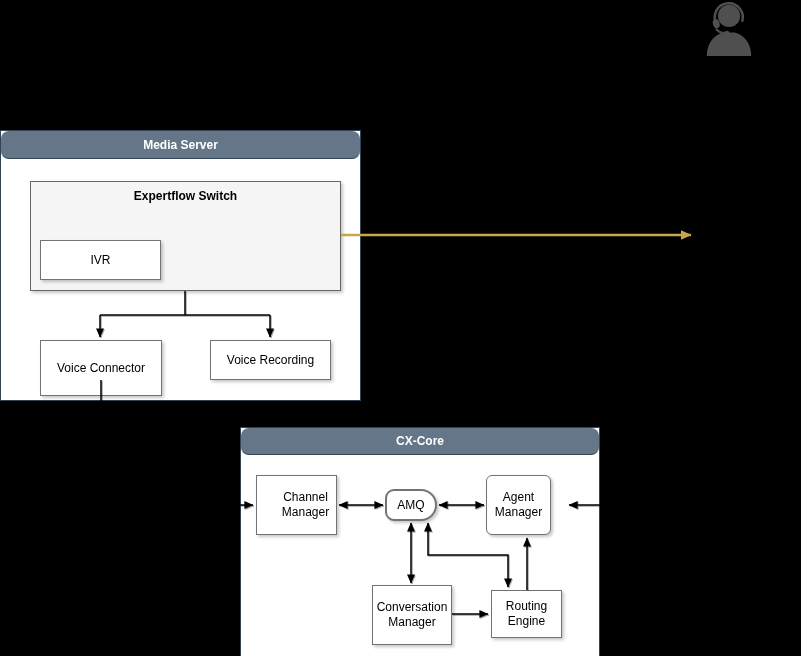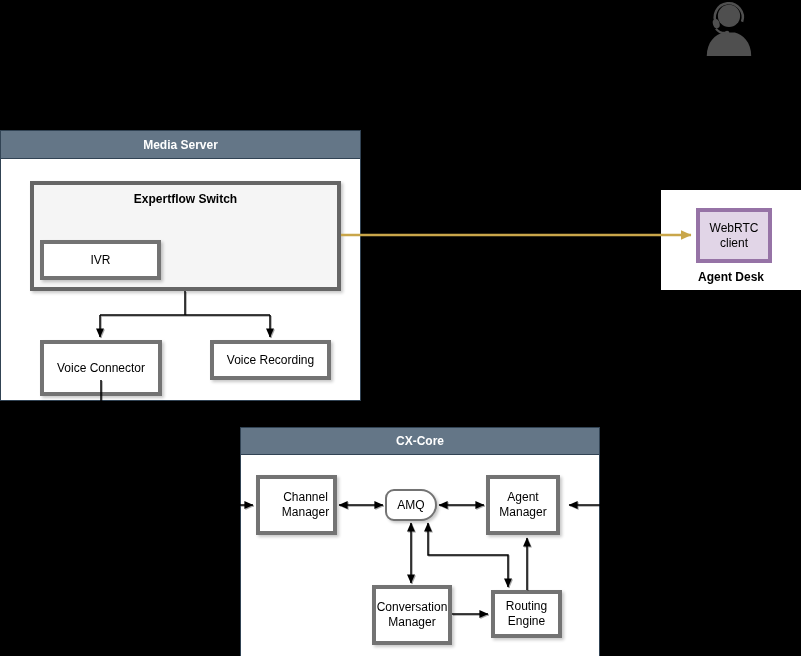--- a/index.html
+++ b/index.html
@@ -8,26 +8,26 @@
     font-family:"Liberation Sans", sans-serif;
     position:relative;overflow:hidden;
   }
   .stage{position:absolute;inset:0;width:801px;height:656px;}
 
   
   .cwin{position:absolute;border:1px solid #314354;box-sizing:border-box;background:#fff;}
   .cwin .chead{
     height:27px;background:#647687;border-bottom:1px solid #314354;
     display:flex;align-items:center;justify-content:center;
-    color:#fff;font-weight:bold;font-size:12px;
+    color:#fff;font-weight:bold;font-size:12px;border-radius:8px;
   }
 
   
   .shape{
-    position:absolute;background:#fff;border:4px solid #737373;box-sizing:border-box;
+    position:absolute;background:#fff;border:1px solid #737373;box-sizing:border-box;
     display:flex;align-items:center;justify-content:center;text-align:center;
     font-size:12px;color:#000;line-height:1.25;
     box-shadow:2px 2px 3px rgba(0,0,0,0.22);
     padding:2px;
   }
   .shape.gray{background:#F5F5F5;border-color:#666;align-items:flex-start;}
   .shape.gray .toplabel{font-weight:bold;padding-top:5px;}
   .shape.amq{border-width:2px;border-radius:9px 16px 16px 9px;}
   .shape.purple{background:#E1D5E7;border-color:#9673A6;box-shadow:none;}
 
@@ -73,42 +73,36 @@
   </div>
 
   <div class="shape" style="left:40px;top:340px;width:122px;height:56px;">
     <span>Voice Connector</span>
   </div>
 
   <div class="shape" style="left:210px;top:340px;width:121px;height:40px;align-items:center;">
     <span>Voice Recording</span>
   </div>
 
-  <div class="panel" style="left:661px;top:190px;width:140px;height:100px;">
-    <div class="shape purple" style="left:35px;top:18px;width:76px;height:55px;">
-      <span>WebRTC client</span>
-    </div>
-    <div class="panel-label">Agent Desk</div>
-  </div>
 
   <div class="cwin" style="left:240px;top:427px;width:360px;height:276px;">
     <div class="chead" style="height:26px;">
       <span>CX-Core</span>
     </div>
   </div>
 
   <div class="shape" style="left:256px;top:475px;width:81px;height:60px;padding-left:20px;">
     <span>Channel Manager</span>
   </div>
 
   <div class="shape amq" style="left:385px;top:489px;width:52px;height:32px;">
     <span>AMQ</span>
   </div>
 
-  <div class="shape" style="left:486px;top:475px;width:74px;height:60px;">
+  <div class="shape" style="left:486px;top:475px;width:65px;height:60px;border-radius:6px;">
     <span>Agent Manager</span>
   </div>
 
   <div class="shape" style="left:372px;top:585px;width:80px;height:60px;">
     <span>Conversation Manager</span>
   </div>
 
   <div class="shape" style="left:491px;top:590px;width:71px;height:48px;">
     <span>Routing Engine</span>
   </div>

